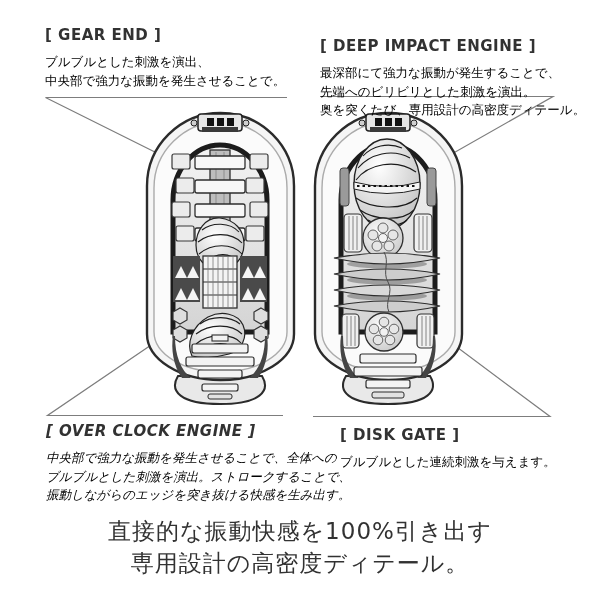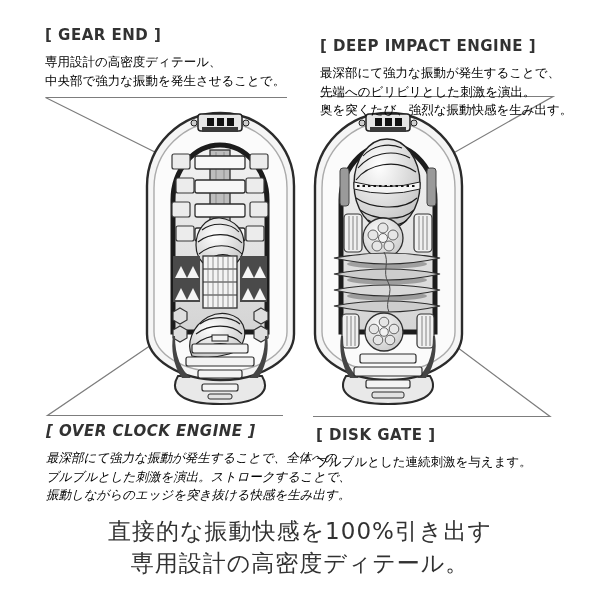--- a/index.html
+++ b/index.html
@@ -10,21 +10,21 @@
   .lines-overlay{position:absolute;left:0;top:0;width:600px;height:600px;}
   .device{position:absolute;width:157px;height:300px;}
   .device.left{left:142px;top:110px;}
   .device.right{left:310px;top:110px;}
   .callout{position:absolute;color:#3c3c3c;}
   .c-title{font-size:15px;font-weight:700;color:#323232;letter-spacing:.5px;margin-bottom:9px;white-space:nowrap;}
   .c-line{font-size:12.5px;line-height:18.5px;white-space:nowrap;color:#000000;}
   .callout.tl{left:45px;top:26px;}
   .callout.tr{left:320px;top:15px;margin-top:22px;}
   .callout.bl{left:46px;top:422px;font-style:italic;}
-  .callout.br{left:316px;top:426px;}
+  .callout.br{left:340px;top:426px;}
   .footer{
     position:absolute;left:0;top:516px;width:600px;text-align:center;
     font-size:23px;line-height:31.5px;font-weight:400;color:#323232;letter-spacing:1px;
   }
 </style>
 </head>
 <body>
 
 <div class="stage">
 
@@ -239,34 +239,34 @@
       <path d="M123,226 C123,246 117,260 107,268 L116,268 C125,256 127,238 125,226 Z" fill="#454545"></path>
       <rect x="50" y="244" width="56" height="9" rx="2" fill="#f3f3f3" stroke="#2c2c2c" stroke-width="1.2"></rect>
       <rect x="44" y="257" width="68" height="9" rx="2" fill="#f3f3f3" stroke="#2c2c2c" stroke-width="1.2"></rect>
       <rect x="56" y="270" width="44" height="8" rx="2" fill="#f3f3f3" stroke="#2c2c2c" stroke-width="1.2"></rect>
       <rect x="62" y="282" width="32" height="6" rx="2" fill="#e2e2e2" stroke="#2c2c2c" stroke-width="1"></rect>
     </g>
   </svg>
 
   <div class="callout tl">
     <div class="c-title">[ GEAR END ]</div>
-    <div class="c-line">専用設計の高密度ディテール、</div>
+    <div class="c-line">ブルブルとした刺激を演出、</div>
     <div class="c-line">中央部で強力な振動を発生させることで。</div>
   </div>
 
   <div class="callout tr">
     <div class="c-title">[ DEEP IMPACT ENGINE ]</div>
     <div class="c-line">最深部にて強力な振動が発生することで、</div>
     <div class="c-line">先端へのビリビリとした刺激を演出。</div>
-    <div class="c-line">奥を突くたび、強烈な振動快感を生み出す。</div>
+    <div class="c-line">奥を突くたび、専用設計の高密度ディテール。</div>
   </div>
 
   <div class="callout bl">
     <div class="c-title">[ OVER CLOCK ENGINE ]</div>
-    <div class="c-line">最深部にて強力な振動が発生することで、全体への</div>
+    <div class="c-line">中央部で強力な振動を発生させることで、全体への</div>
     <div class="c-line">ブルブルとした刺激を演出。ストロークすることで、</div>
     <div class="c-line">振動しながらのエッジを突き抜ける快感を生み出す。</div>
   </div>
 
   <div class="callout br">
     <div class="c-title">[ DISK GATE ]</div>
     <div class="c-line">ブルブルとした連続刺激を与えます。</div>
   </div>
 
   <div class="footer">

